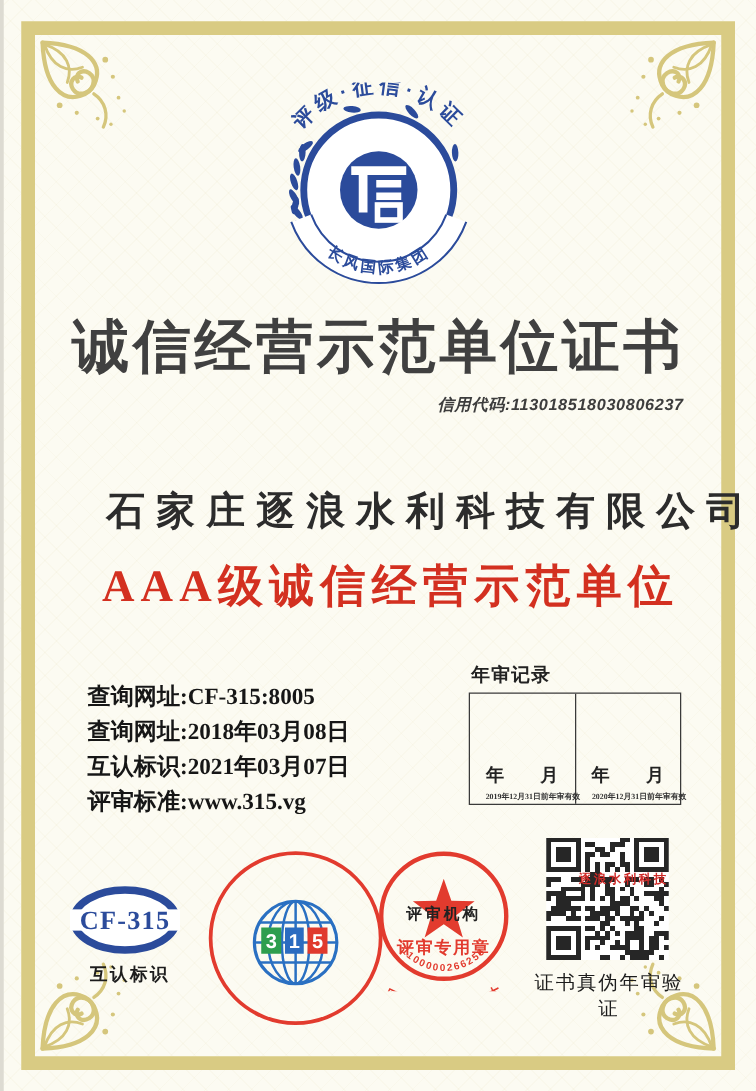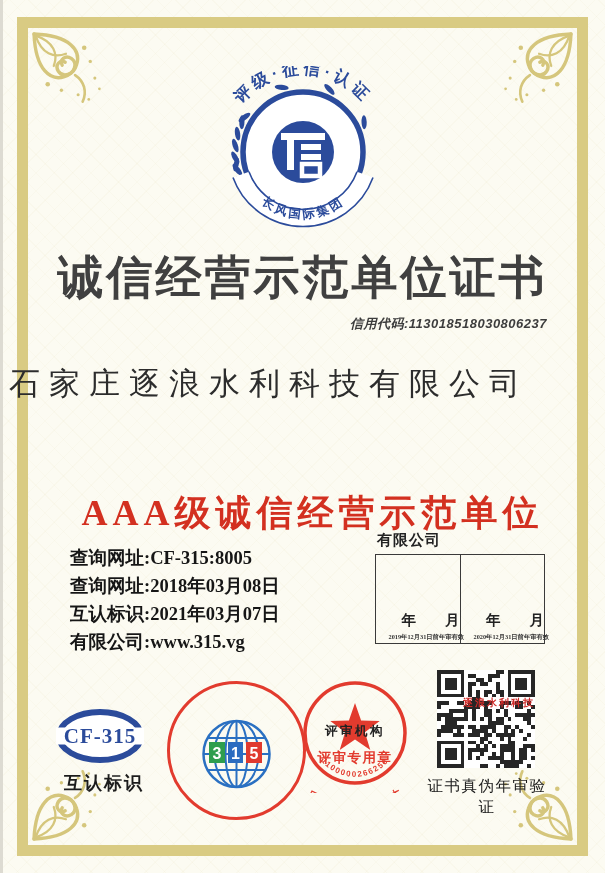--- a/index.html
+++ b/index.html
@@ -21,46 +21,46 @@
 
   .logo{position:absolute;left:50%;top:66px;transform:translateX(-50%);
         width:200px;height:166px;}
 
   .serif{font-family:"Liberation Serif","DejaVu Serif",serif;}
 
   .title{position:absolute;left:0;right:0;top:247px;text-align:center;
          font-size:46px;font-weight:900;letter-spacing:3px;color:#404040;}
   .credit{position:absolute;right:58px;top:315px;font-size:13px;font-weight:700;
           color:#3d3d3d;letter-spacing:.5px;font-style:italic;}
-  .company{position:absolute;left:0;right:0;top:363px;text-align:left;
-           font-size:31px;font-weight:400;letter-spacing:9px;padding-left:9px;
+  .company{position:absolute;left:0;right:0;top:388px;text-align:right;
+           font-size:31px;font-weight:700;letter-spacing:9px;padding-left:9px;
            color:#2c2c2c;}
   .award{position:absolute;left:0;right:0;top:445px;text-align:center;
          font-size:36px;font-weight:900;letter-spacing:5px;padding-left:20px;
-         color:#d33020;margin-top:44px;}
+         color:#d33020;}
 
   .details{position:absolute;left:70px;top:544px;font-size:18.5px;font-weight:700;
            color:#161616;}
   .details div{height:28px;line-height:28px;}
 
   .review{position:absolute;left:375px;top:531px;width:170px;color:#222;}
   .review-title{font-size:15px;font-weight:700;letter-spacing:1px;margin-left:2px;}
   .review-table{margin-top:4px;height:88px;border:1.5px solid #3a3a3a;display:flex;
                 background:transparent;}
   .cell{flex:1;position:relative;}
   .cell + .cell{border-left:1.5px solid #3a3a3a;}
-  .cell .fields{position:absolute;bottom:13px;width:100%;text-align:right;
+  .cell .fields{position:absolute;bottom:13px;width:100%;text-align:center;
                 font-size:14.5px;font-weight:700;color:#222;}
   .cell .note{position:absolute;bottom:1px;width:100%;text-align:center;
               font-size:9px;font-weight:700;white-space:nowrap;color:#333;
               transform:scale(.7);transform-origin:center bottom;}
 
   .seal-cf{position:absolute;left:54px;top:707px;width:92px;height:58px;}
   .cf-caption{position:absolute;left:54px;top:771px;width:100px;text-align:center;
-              font-size:18px;font-weight:700;letter-spacing:2px;color:#1c1c1c;}
+              font-size:14px;font-weight:700;letter-spacing:2px;color:#1c1c1c;}
   .seal-globe{position:absolute;left:164px;top:678px;width:145px;height:145px;}
   .seal-star{position:absolute;left:299px;top:675px;width:112px;height:118px;}
   .qr-wrap{position:absolute;left:437px;top:670px;width:98px;height:98px;}
   .qr-overlay{position:absolute;left:0;right:0;top:26px;text-align:right;
               font-size:10px;font-weight:700;letter-spacing:2px;color:#cf2a28;}
   .qr-caption{position:absolute;left:427px;top:776px;width:120px;text-align:center;
               font-size:15.5px;font-weight:400;letter-spacing:1.5px;color:#1c1c1c;}
 </style>
 </head>
 <body>
@@ -150,25 +150,25 @@
 
   <div class="title">诚信经营示范单位证书</div>
   <div class="credit">信用代码:113018518030806237</div>
   <div class="company">石家庄逐浪水利科技有限公司</div>
   <div class="award serif">AAA级诚信经营示范单位</div>
 
   <div class="details serif">
     <div>查询网址:CF-315:8005</div>
     <div>查询网址:2018年03月08日</div>
     <div>互认标识:2021年03月07日</div>
-    <div>有限公司:www.315.vg</div>
+    <div>评审标准:www.315.vg</div>
   </div>
 
   <div class="review serif">
-    <div class="review-title">有限公司</div>
+    <div class="review-title">年审记录</div>
     <div class="review-table">
       <div class="cell">
         <div class="fields">年　　月</div>
         <div class="note">2019年12月31日前年审有效</div>
       </div>
       <div class="cell">
         <div class="fields">年　　月</div>
         <div class="note">2020年12月31日前年审有效</div>
       </div>
     </div>

